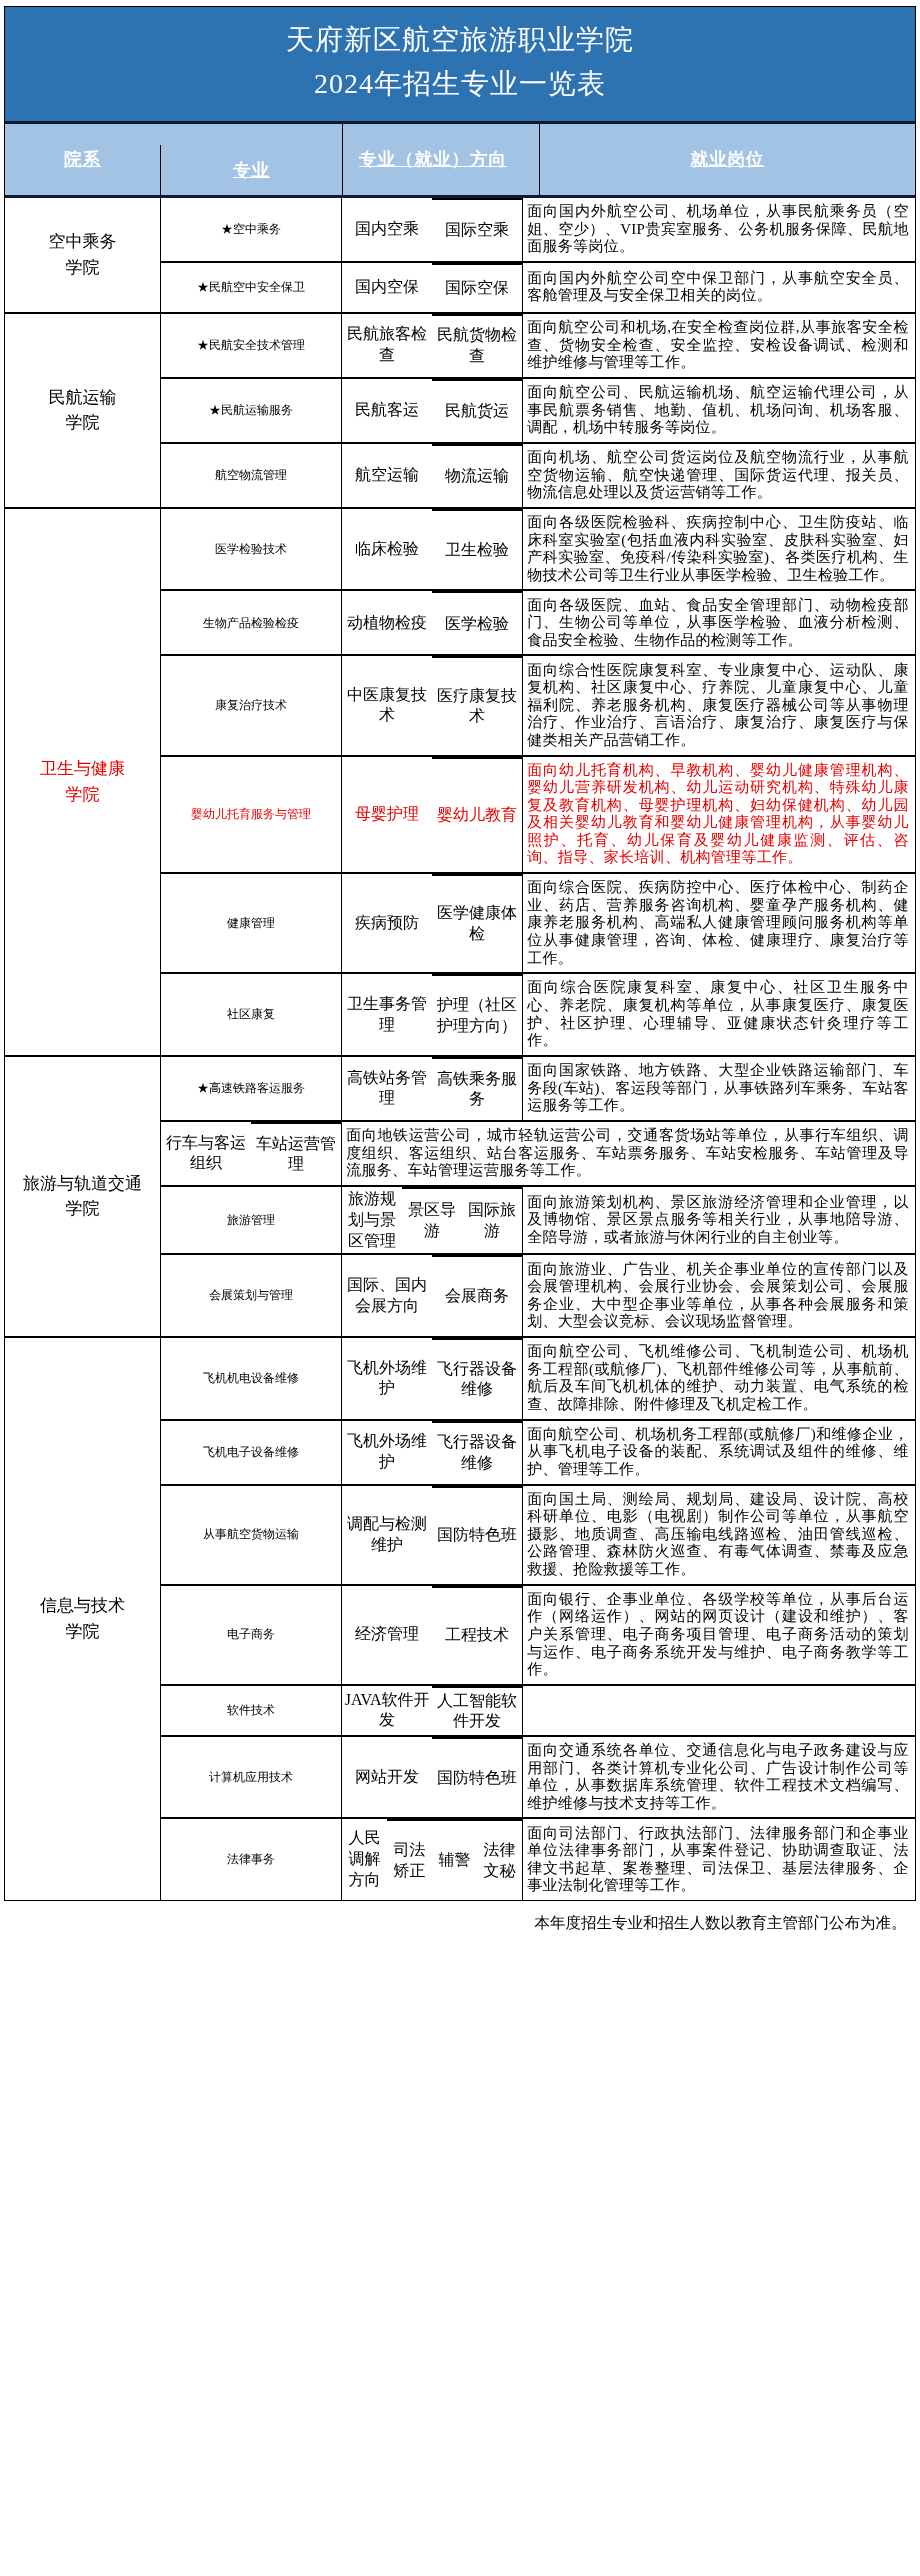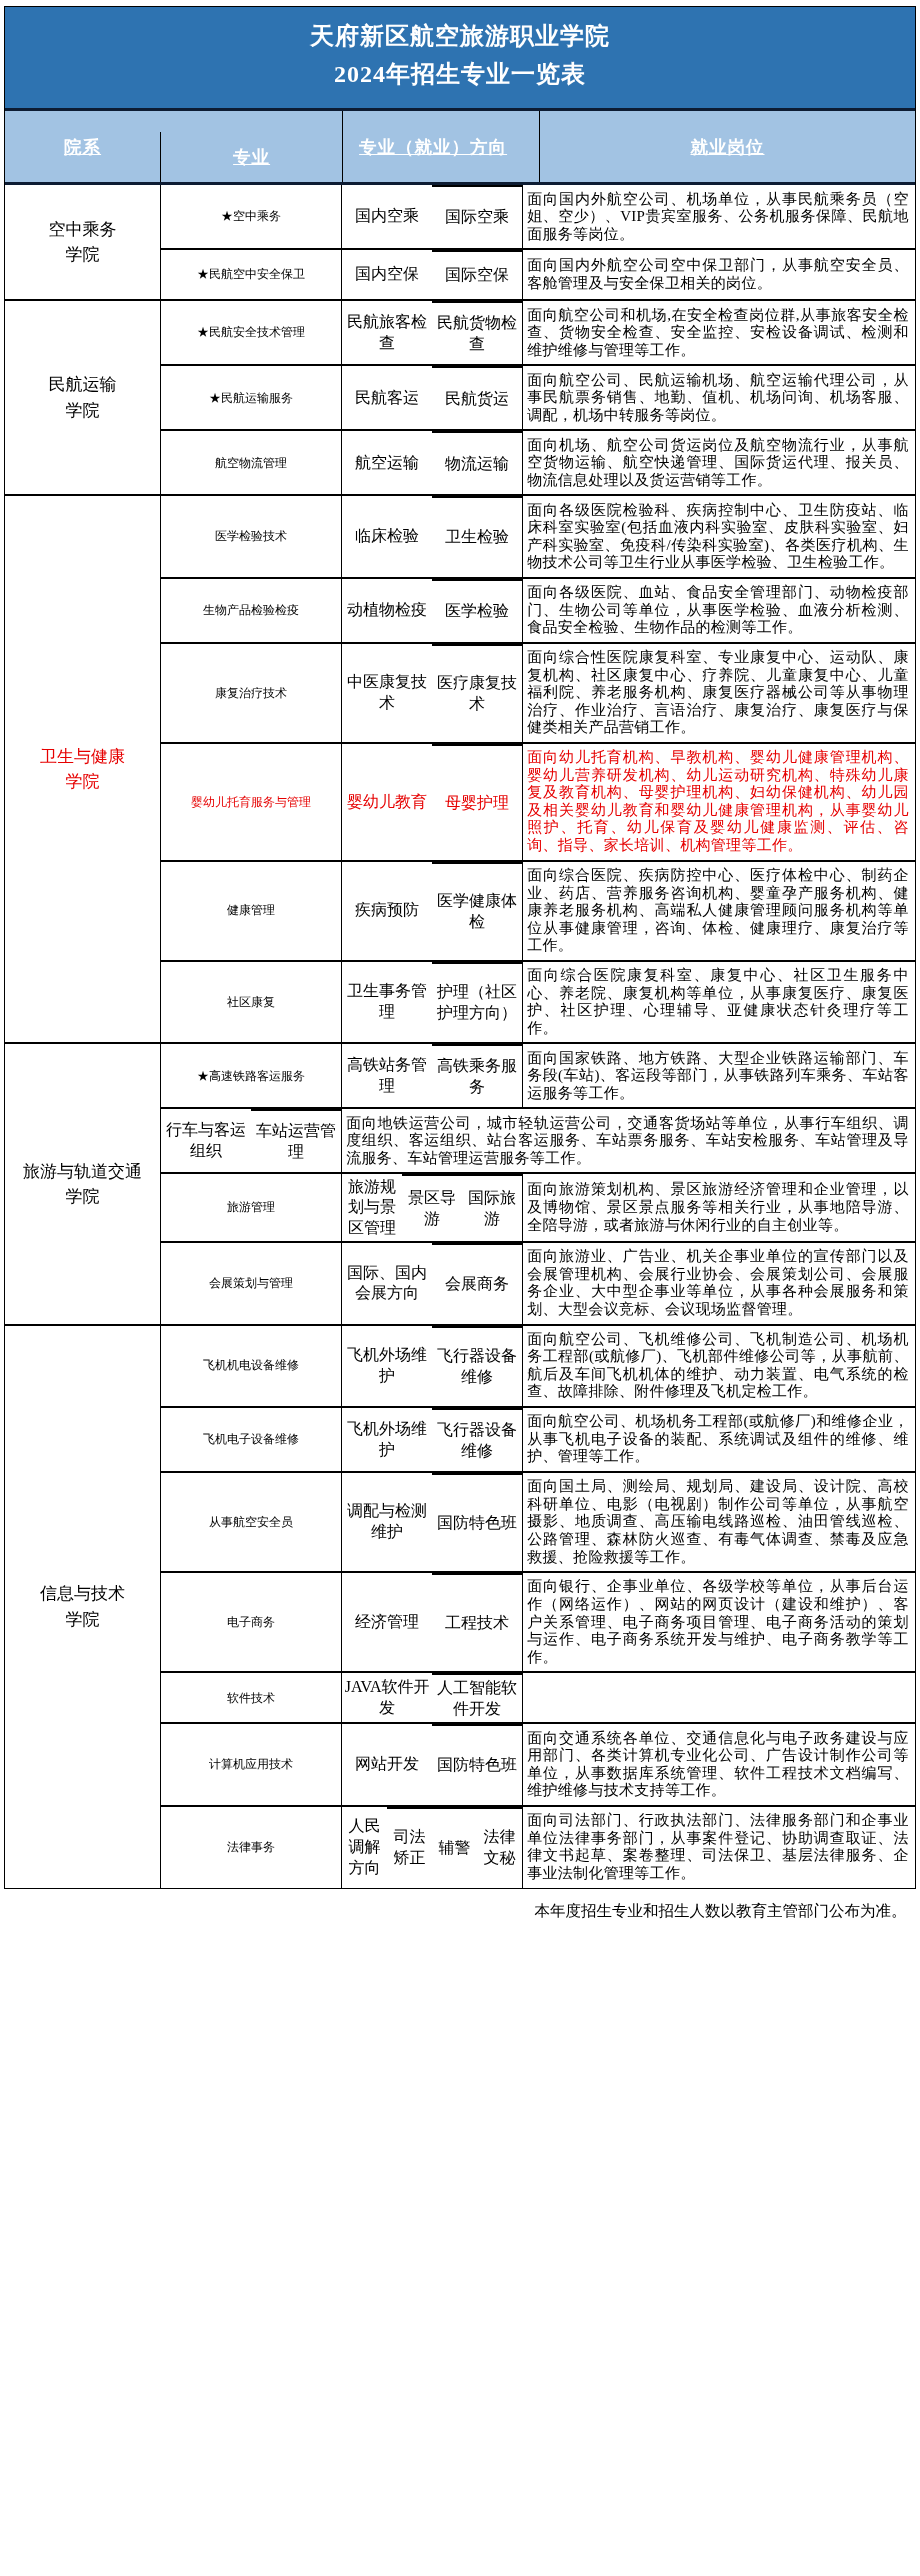--- a/index.html
+++ b/index.html
@@ -11,21 +11,21 @@
   .page{padding:6.2px 4.1px 15.5px 4.1px;}
   .table-frame{border:1.5px solid #000;}
   
   .title-bar{
     background:var(--title-bg,#2e73b1);
     color:#fff;
     text-align:center;
     padding:11.3px 0 15.5px 0;
     border-bottom:3.6px solid var(--dark-line,#0d1c33);
   }
-  .title-line{font-size:24px;font-weight:bold;line-height:1.55;letter-spacing:1px;}
+  .title-line{font-size:28px;font-weight:normal;line-height:1.55;letter-spacing:1px;}
   
   .header-row{
     display:flex;
     background:var(--header-bg,#a2c3e3);
     color:#fff;
     font-weight:bold;
     border-bottom:3.1px solid var(--dark-line,#0d1c33);
   }
   .header-cell{
     min-height:50px;
@@ -203,22 +203,22 @@
                 <div class="dir-cell">中医康复技术</div>
                 <div class="dir-cell">医疗康复技术</div>
               </div>
               <div class="jobs-cell">
                 <div class="jobs-text">面向综合性医院康复科室、专业康复中心、运动队、康复机构、社区康复中心、疗养院、儿童康复中心、儿童福利院、养老服务机构、康复医疗器械公司等从事物理治疗、作业治疗、言语治疗、康复治疗、康复医疗与保健类相关产品营销工作。</div>
               </div>
             </div>
             <div class="major-row">
               <div class="major-cell red">婴幼儿托育服务与管理</div>
               <div class="dirs">
+                <div class="dir-cell red">母婴护理</div>
                 <div class="dir-cell red">婴幼儿教育</div>
-                <div class="dir-cell red">母婴护理</div>
               </div>
               <div class="jobs-cell">
                 <div class="jobs-text red">面向幼儿托育机构、早教机构、婴幼儿健康管理机构、婴幼儿营养研发机构、幼儿运动研究机构、特殊幼儿康复及教育机构、母婴护理机构、妇幼保健机构、幼儿园及相关婴幼儿教育和婴幼儿健康管理机构，从事婴幼儿照护、托育、幼儿保育及婴幼儿健康监测、评估、咨询、指导、家长培训、机构管理等工作。</div>
               </div>
             </div>
             <div class="major-row">
               <div class="major-cell">健康管理</div>
               <div class="dirs">
                 <div class="dir-cell">疾病预防</div>
                 <div class="dir-cell">医学健康体检</div>
@@ -303,21 +303,21 @@
               <div class="major-cell">飞机电子设备维修</div>
               <div class="dirs">
                 <div class="dir-cell">飞机外场维护</div>
                 <div class="dir-cell">飞行器设备维修</div>
               </div>
               <div class="jobs-cell">
                 <div class="jobs-text">面向航空公司、机场机务工程部(或航修厂)和维修企业，从事飞机电子设备的装配、系统调试及组件的维修、维护、管理等工作。</div>
               </div>
             </div>
             <div class="major-row">
-              <div class="major-cell">从事航空安全员</div>
+              <div class="major-cell">从事航空货物运输</div>
               <div class="dirs">
                 <div class="dir-cell">调配与检测维护</div>
                 <div class="dir-cell">国防特色班</div>
               </div>
               <div class="jobs-cell">
                 <div class="jobs-text">面向国土局、测绘局、规划局、建设局、设计院、高校科研单位、电影（电视剧）制作公司等单位，从事航空摄影、地质调查、高压输电线路巡检、油田管线巡检、公路管理、森林防火巡查、有毒气体调查、禁毒及应急救援、抢险救援等工作。</div>
               </div>
             </div>
             <div class="major-row">
               <div class="major-cell">电子商务</div>

